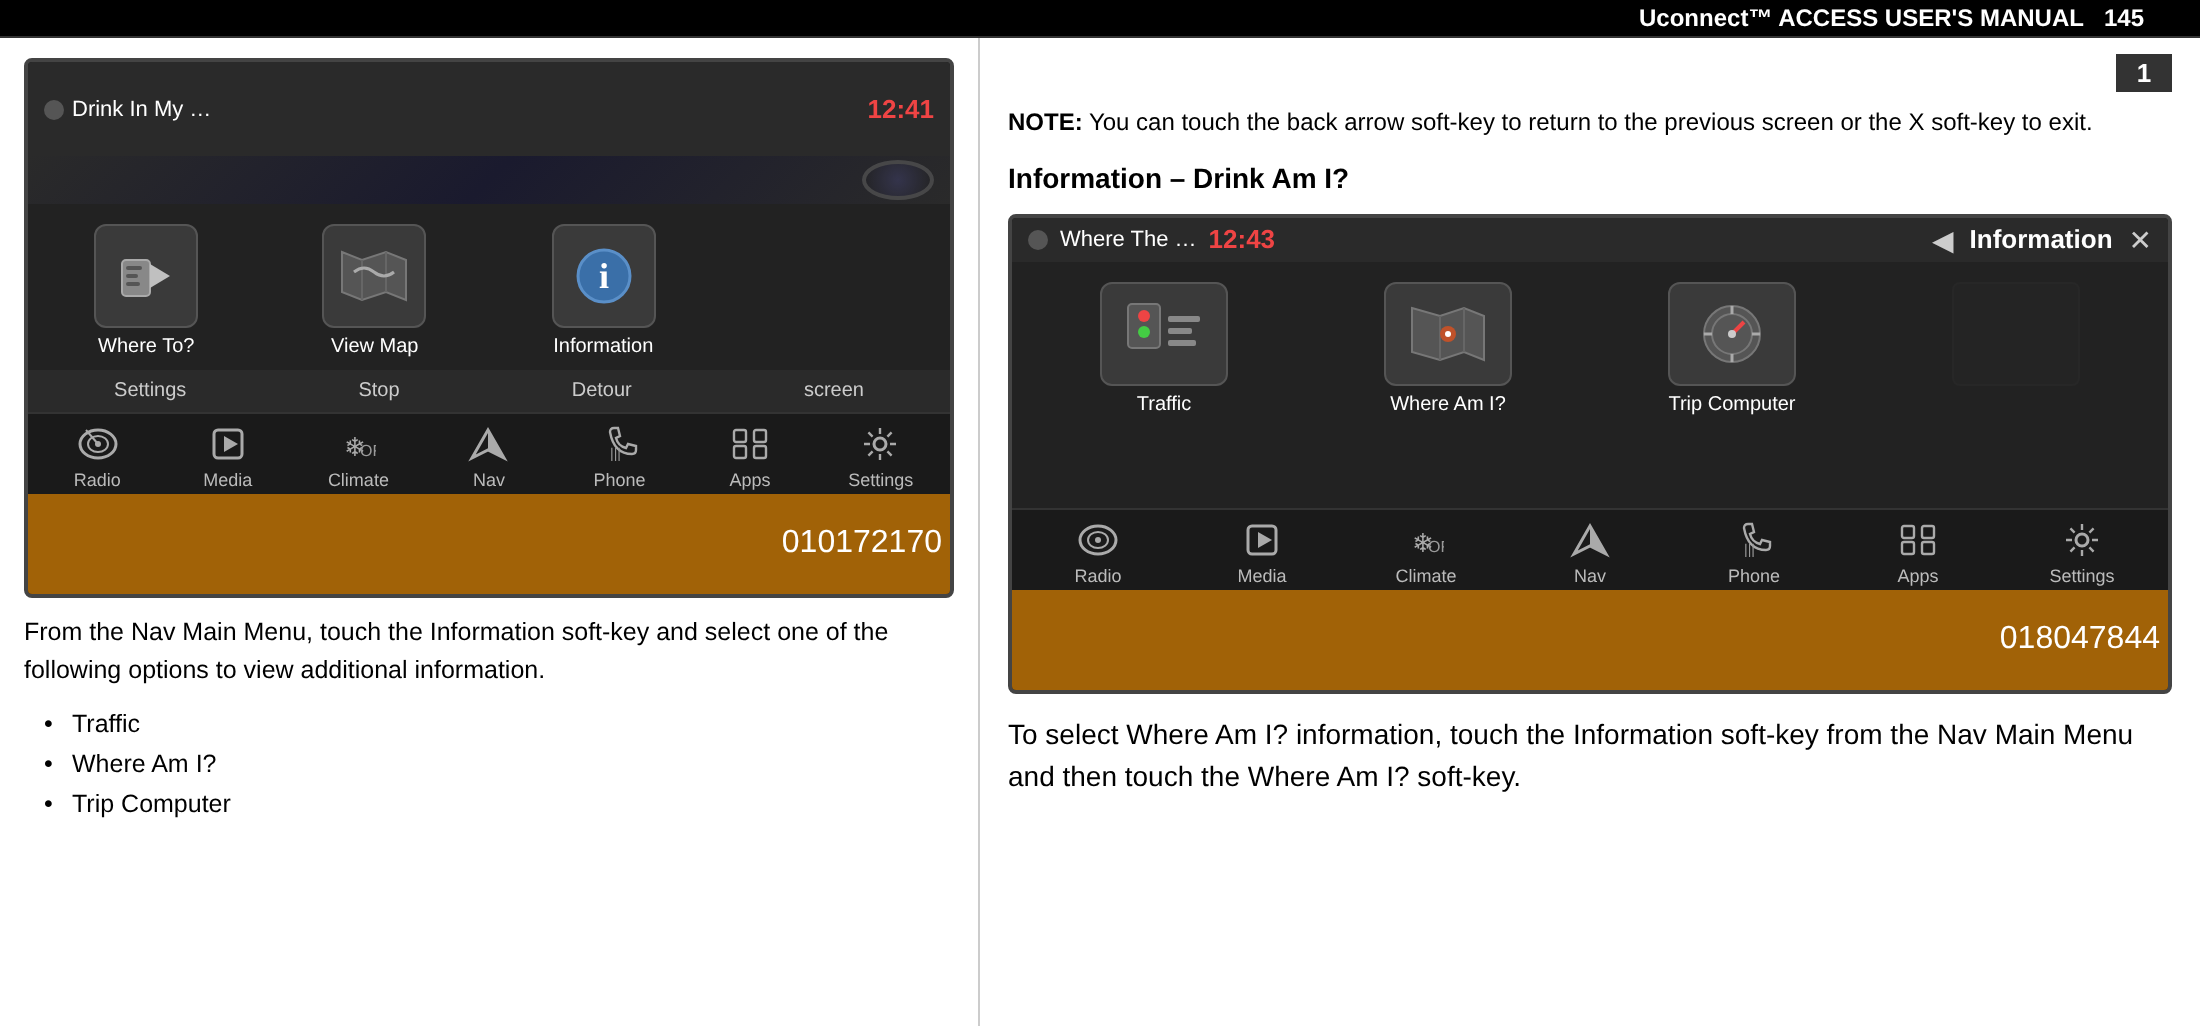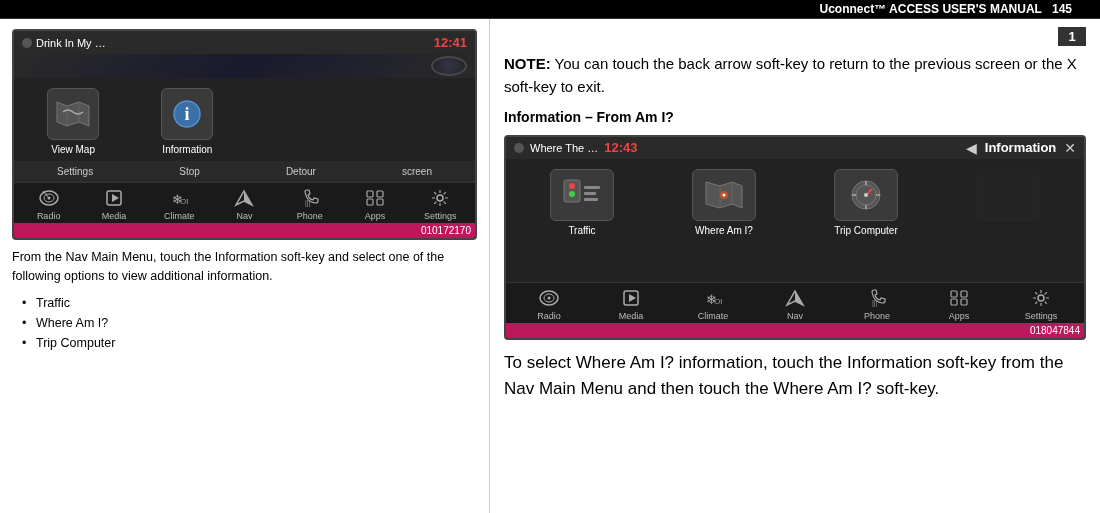--- a/index.html
+++ b/index.html
@@ -47,21 +47,21 @@
       border-radius: 4px;
       overflow: hidden;
       width: 100%;
     }
 
     .screen-header {
       background: #2a2a2a;
       display: flex;
       justify-content: space-between;
       align-items: center;
-      padding: 4px 8px;
+      padding: 16px 8px;
       color: #fff;
       font-size: 11px;
     }
 
     .screen-title-info {
       display: flex;
       align-items: center;
       gap: 4px;
     }
 
@@ -142,25 +142,25 @@
     .bottom-icon-symbol {
       width: 28px; height: 22px;
       display: flex;
       align-items: center;
       justify-content: center;
       font-size: 14px;
       color: #aaa;
     }
 
     .image-code {
-      background: #be185d;
-      color: #fff;
-      font-size: 10px;
+      background: #a16207;
+      color: #fff;
+      font-size: 16px;
       text-align: right;
-      padding: 2px 4px;
+      padding: 16px 4px;
     }
 
     
     .left-text {
       font-size: 12.5px;
       line-height: 1.55;
       color: #000;
     }
 
     .left-text p {
@@ -204,21 +204,21 @@
       background: #333;
       color: #fff;
       font-size: 13px;
       font-weight: bold;
       padding: 2px 10px;
       min-width: 28px;
       text-align: center;
     }
 
     .note-text {
-      font-size: 15px;
+      font-size: 12px;
       line-height: 1.55;
       color: #000;
     }
 
     .note-text strong {
       font-weight: bold;
     }
 
     .section-heading {
       font-size: 14px;
@@ -307,21 +307,21 @@
     
     .bottom-icons-row-right {
       background: #1a1a1a;
       display: grid;
       grid-template-columns: repeat(7, 1fr);
       padding: 4px 2px 2px;
       border-top: 1px solid #333;
     }
 
     .right-body-text {
-      font-size: 17px;
+      font-size: 14px;
       line-height: 1.55;
       color: #000;
       margin-top: 4px;
     }
 
     
     svg { display: block; }
   </style>
 </head>
 <body>
@@ -342,20 +342,32 @@
         </div>
         <span class="screen-time">12:41</span>
       </div>
 
       <div style="background: linear-gradient(135deg, #2a2a2a 0%, #1a1a2e 50%, #2a2a2a 100%); height: 24px; position:relative;">
         <div style="position:absolute;top:2px;right:8px;width:36px;height:20px;border-radius:50%;border:2px solid #555;background:radial-gradient(circle,#3a3a5a,#222);opacity:0.7;"></div>
       </div>
 
       <div class="nav-icons-grid">
 
+        <div class="nav-icon-item">
+          <div class="nav-icon-box">
+            <svg width="32" height="32" viewBox="0 0 32 32">
+              <rect x="4" y="8" width="14" height="18" rx="2" fill="#888" stroke="#aaa" stroke-width="1"></rect>
+              <polygon points="18,10 28,16 18,22" fill="#c0c0c0"></polygon>
+              <rect x="6" y="11" width="8" height="2" rx="1" fill="#555"></rect>
+              <rect x="6" y="15" width="6" height="2" rx="1" fill="#555"></rect>
+              <rect x="6" y="19" width="7" height="2" rx="1" fill="#555"></rect>
+            </svg>
+          </div>
+          <span>Where To?</span>
+        </div>
 
         <div class="nav-icon-item">
           <div class="nav-icon-box">
             <svg width="36" height="32" viewBox="0 0 36 32">
               <polygon points="2,4 12,8 24,4 34,8 34,28 24,24 12,28 2,24" fill="#555" stroke="#777" stroke-width="1"></polygon>
               <line x1="12" y1="8" x2="12" y2="28" stroke="#666" stroke-width="1"></line>
               <line x1="24" y1="4" x2="24" y2="24" stroke="#666" stroke-width="1"></line>
               <path d="M8,14 Q13,10 18,14 Q23,18 28,14" stroke="#aaa" stroke-width="1.5" fill="none"></path>
             </svg>
           </div>
@@ -468,21 +480,21 @@
   <div class="right-col">
 
     <div class="page-header-bar">
       <div class="page-number-box">1</div>
     </div>
 
     <div class="note-text">
       <strong>NOTE:</strong><span> You can touch the back arrow soft-key to return to the previous screen or the X soft-key to exit.</span>
     </div>
 
-    <div class="section-heading">Information – From Am I?</div>
+    <div class="section-heading">Information – Drink Am I?</div>
 
     <div class="nav-screen-right">
       <div class="right-screen-header">
         <div style="display:flex;align-items:center;gap:6px;text-align:right;">
           <span class="info-dot"></span>
           <span>Where The …</span>
           <span class="screen-time">12:43</span>
         </div>
         <div style="display:flex;align-items:center;gap:8px;">
           <span class="back-arrow">◀</span>

